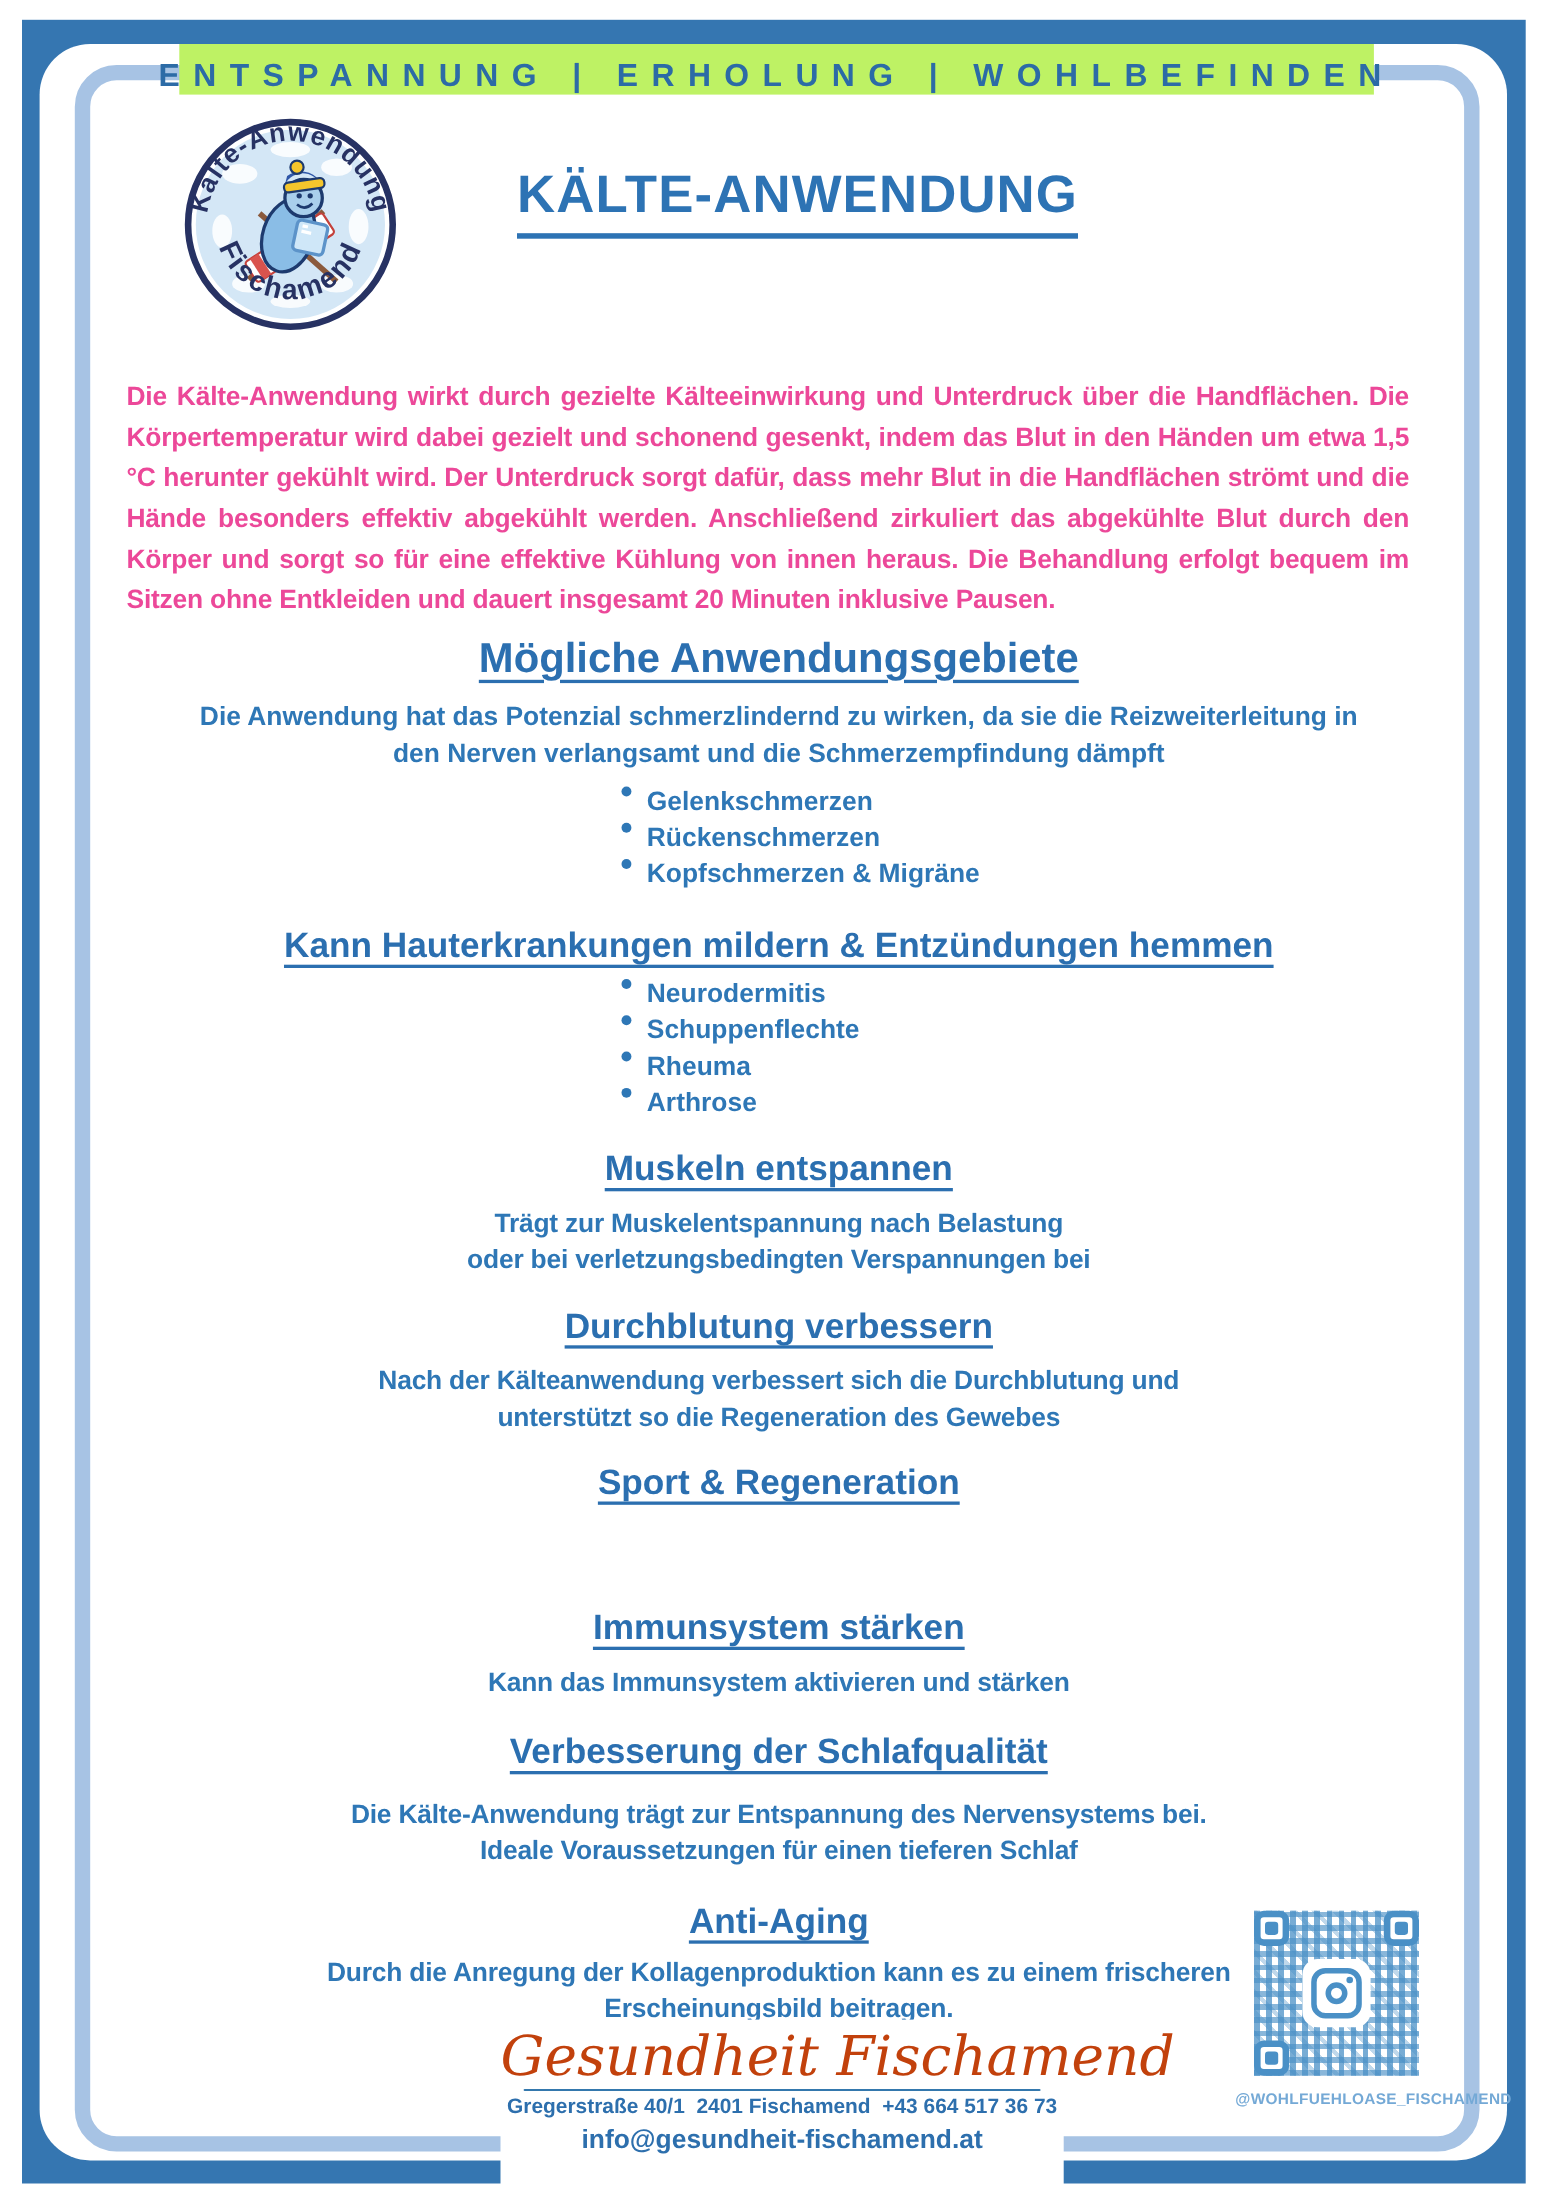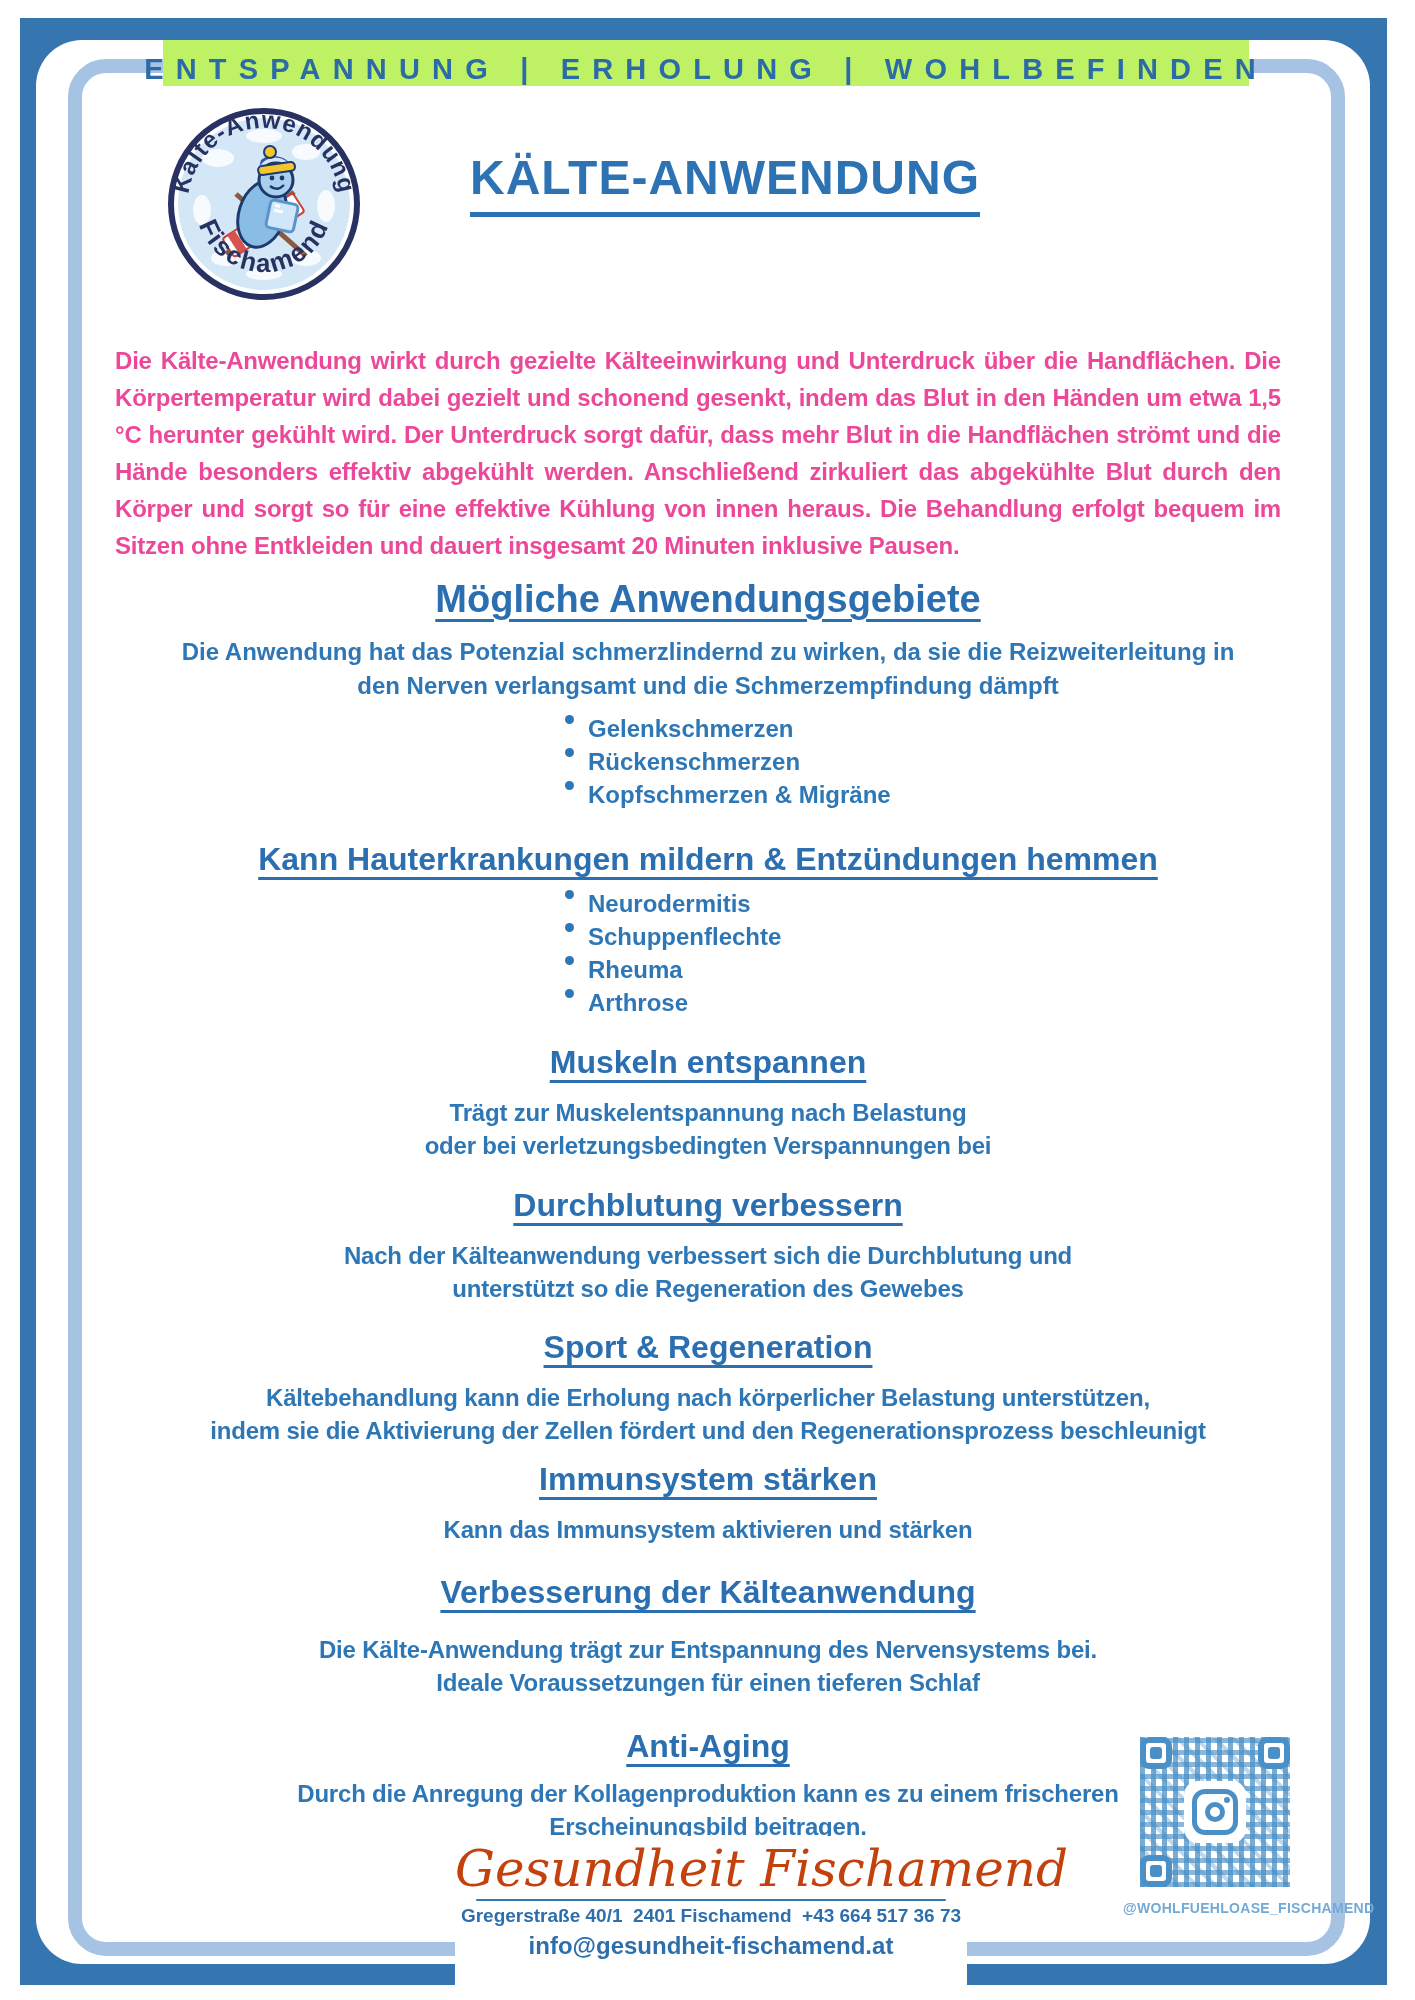--- a/index.html
+++ b/index.html
@@ -187,35 +187,31 @@
 <div class="section" style="top:1187px">
   <h3>Durchblutung verbessern</h3>
   <div class="body">
     <div class="line">Nach der Kälteanwendung verbessert sich die Durchblutung und</div>
     <div class="line">unterstützt so die Regeneration des Gewebes</div>
   </div>
 </div>
 
 <div class="section" style="top:1329px">
   <h3>Sport &amp; Regeneration</h3>
-  <div class="body">
-    <div class="line">Kältebehandlung kann die Erholung nach körperlicher Belastung unterstützen,</div>
-    <div class="line">indem sie die Aktivierung der Zellen fördert und den Regenerationsprozess beschleunigt</div>
-  </div>
 </div>
 
 <div class="section" style="top:1461px">
   <h3>Immunsystem stärken</h3>
   <div class="body">
     <div class="line">Kann das Immunsystem aktivieren und stärken</div>
   </div>
 </div>
 
 <div class="section" style="top:1574px">
-  <h3>Verbesserung der Kälteanwendung</h3>
+  <h3>Verbesserung der Schlafqualität</h3>
   <div class="body" style="margin-top:22px">
     <div class="line">Die Kälte-Anwendung trägt zur Entspannung des Nervensystems bei.</div>
     <div class="line">Ideale Voraussetzungen für einen tieferen Schlaf</div>
   </div>
 </div>
 
 <div class="section" style="top:1728px">
   <h3>Anti-Aging</h3>
   <div class="body" style="margin-top:12px">
     <div class="line">Durch die Anregung der Kollagenproduktion kann es zu einem frischeren</div>

